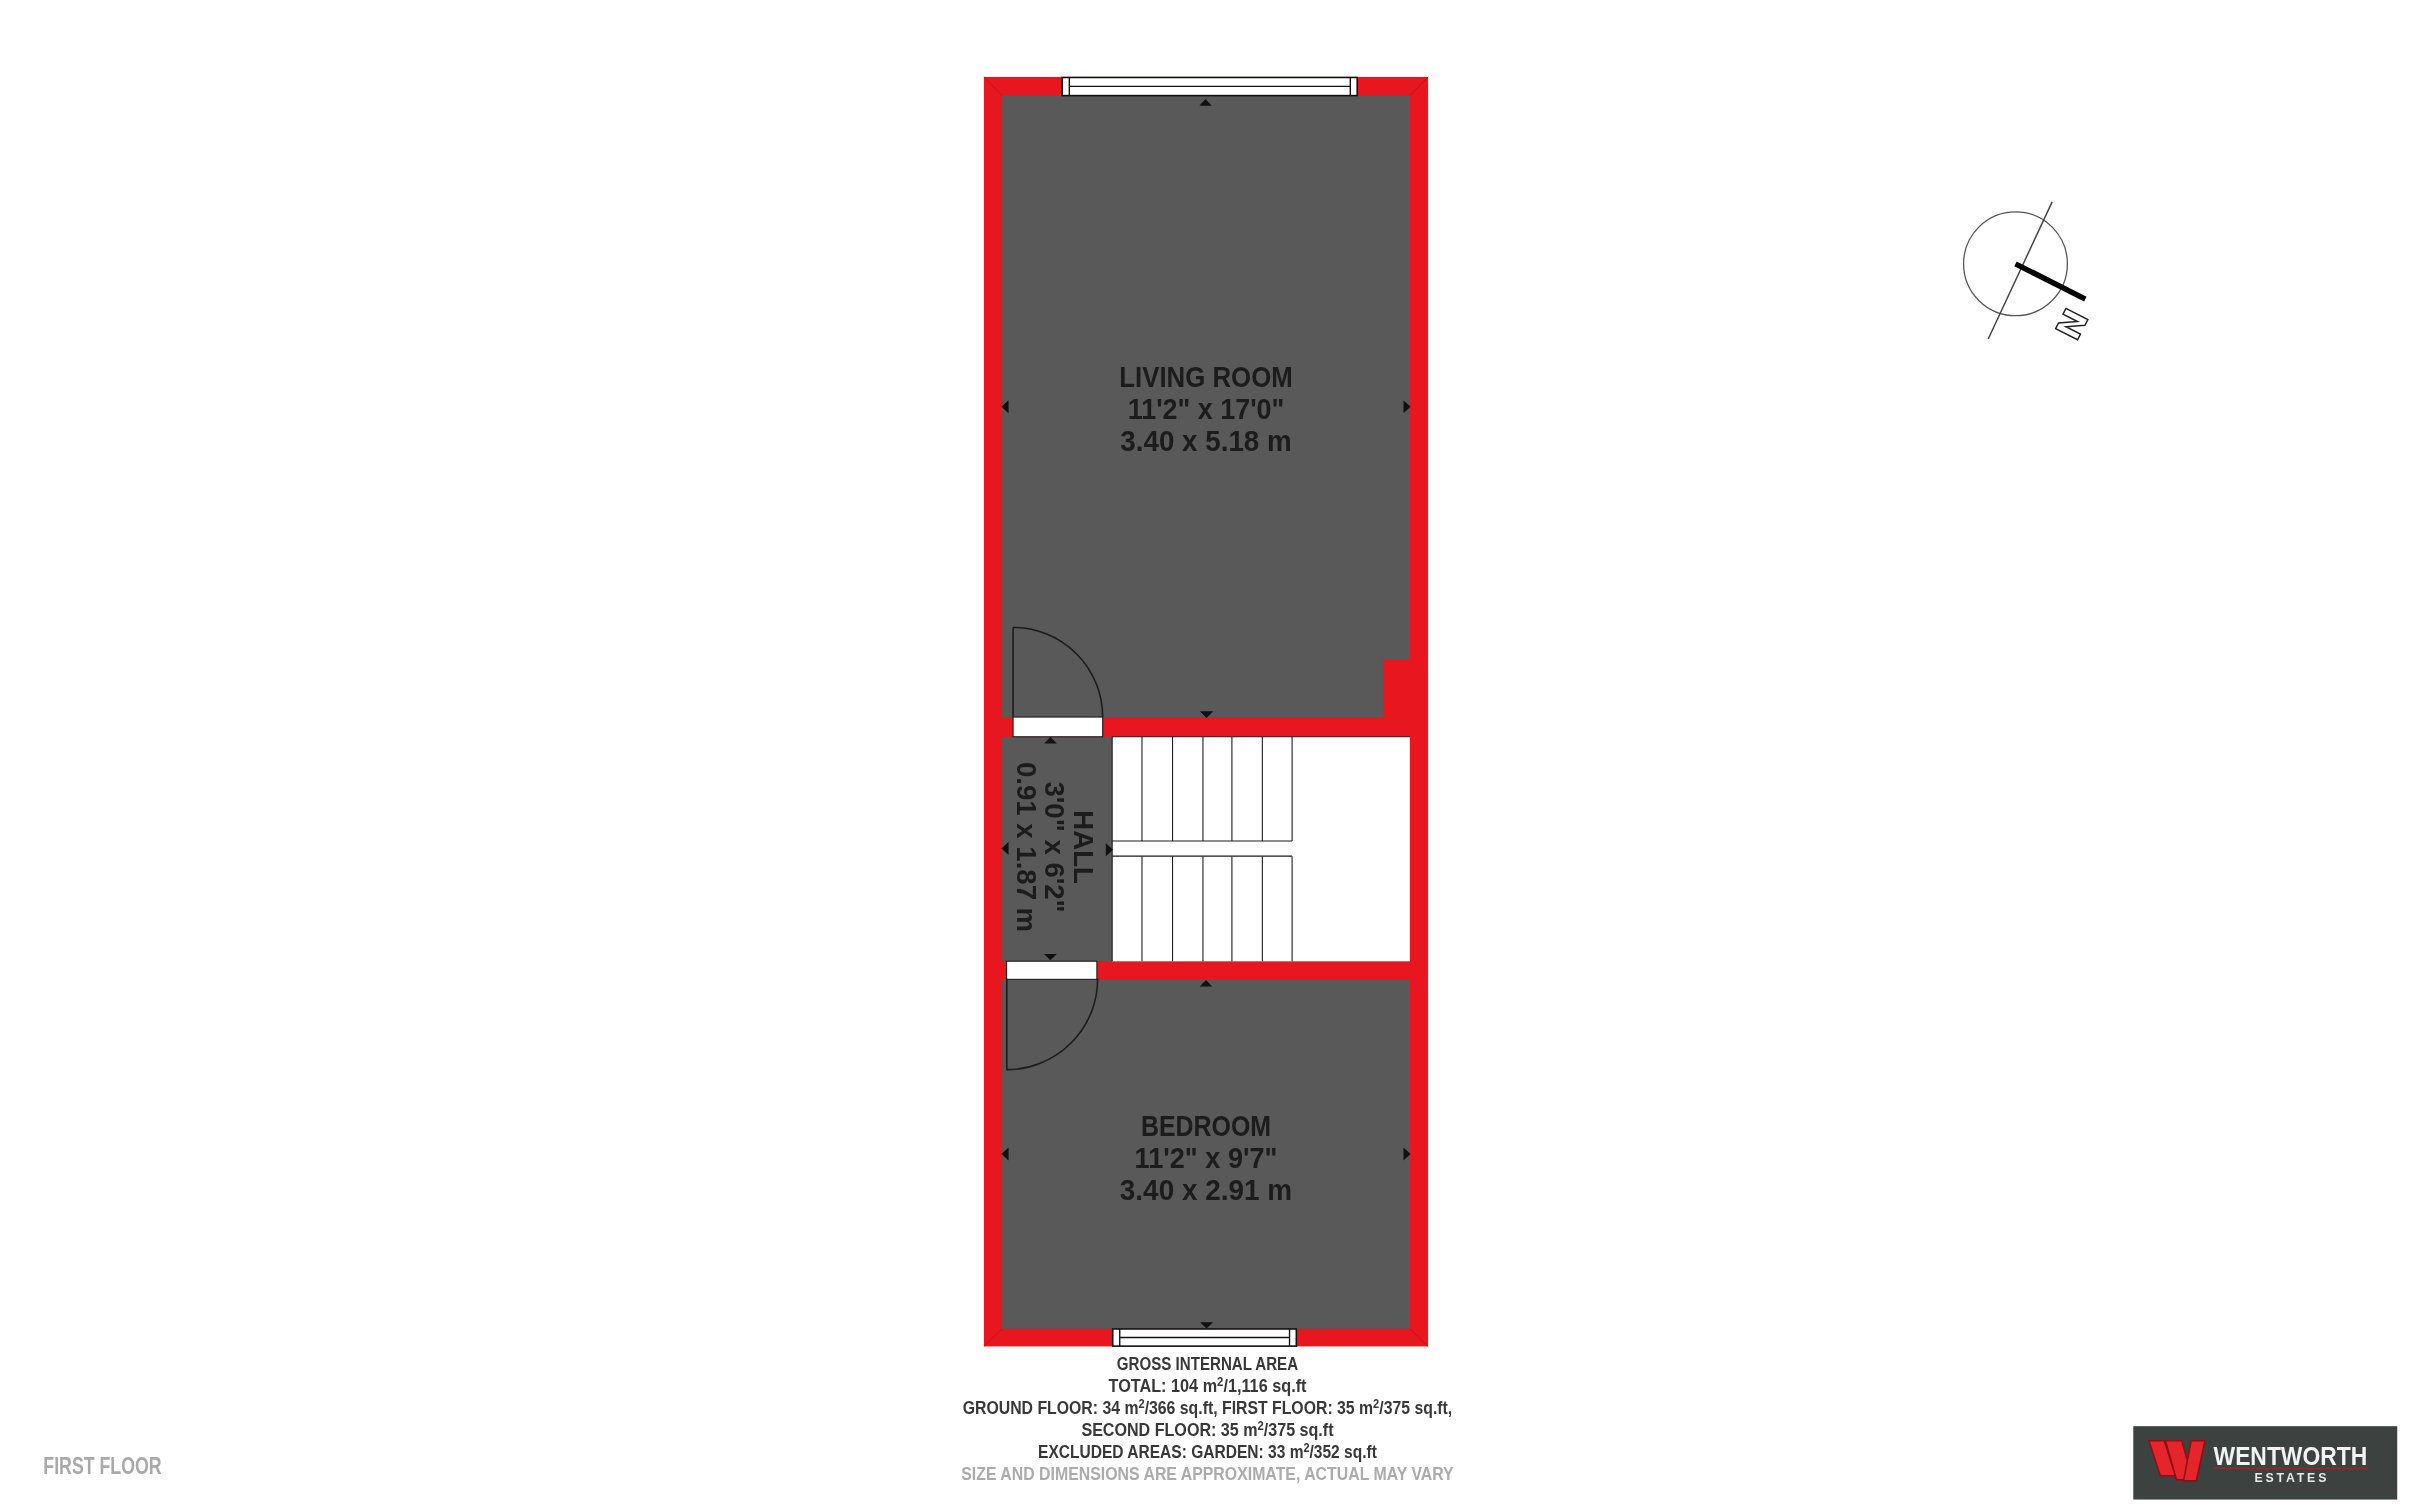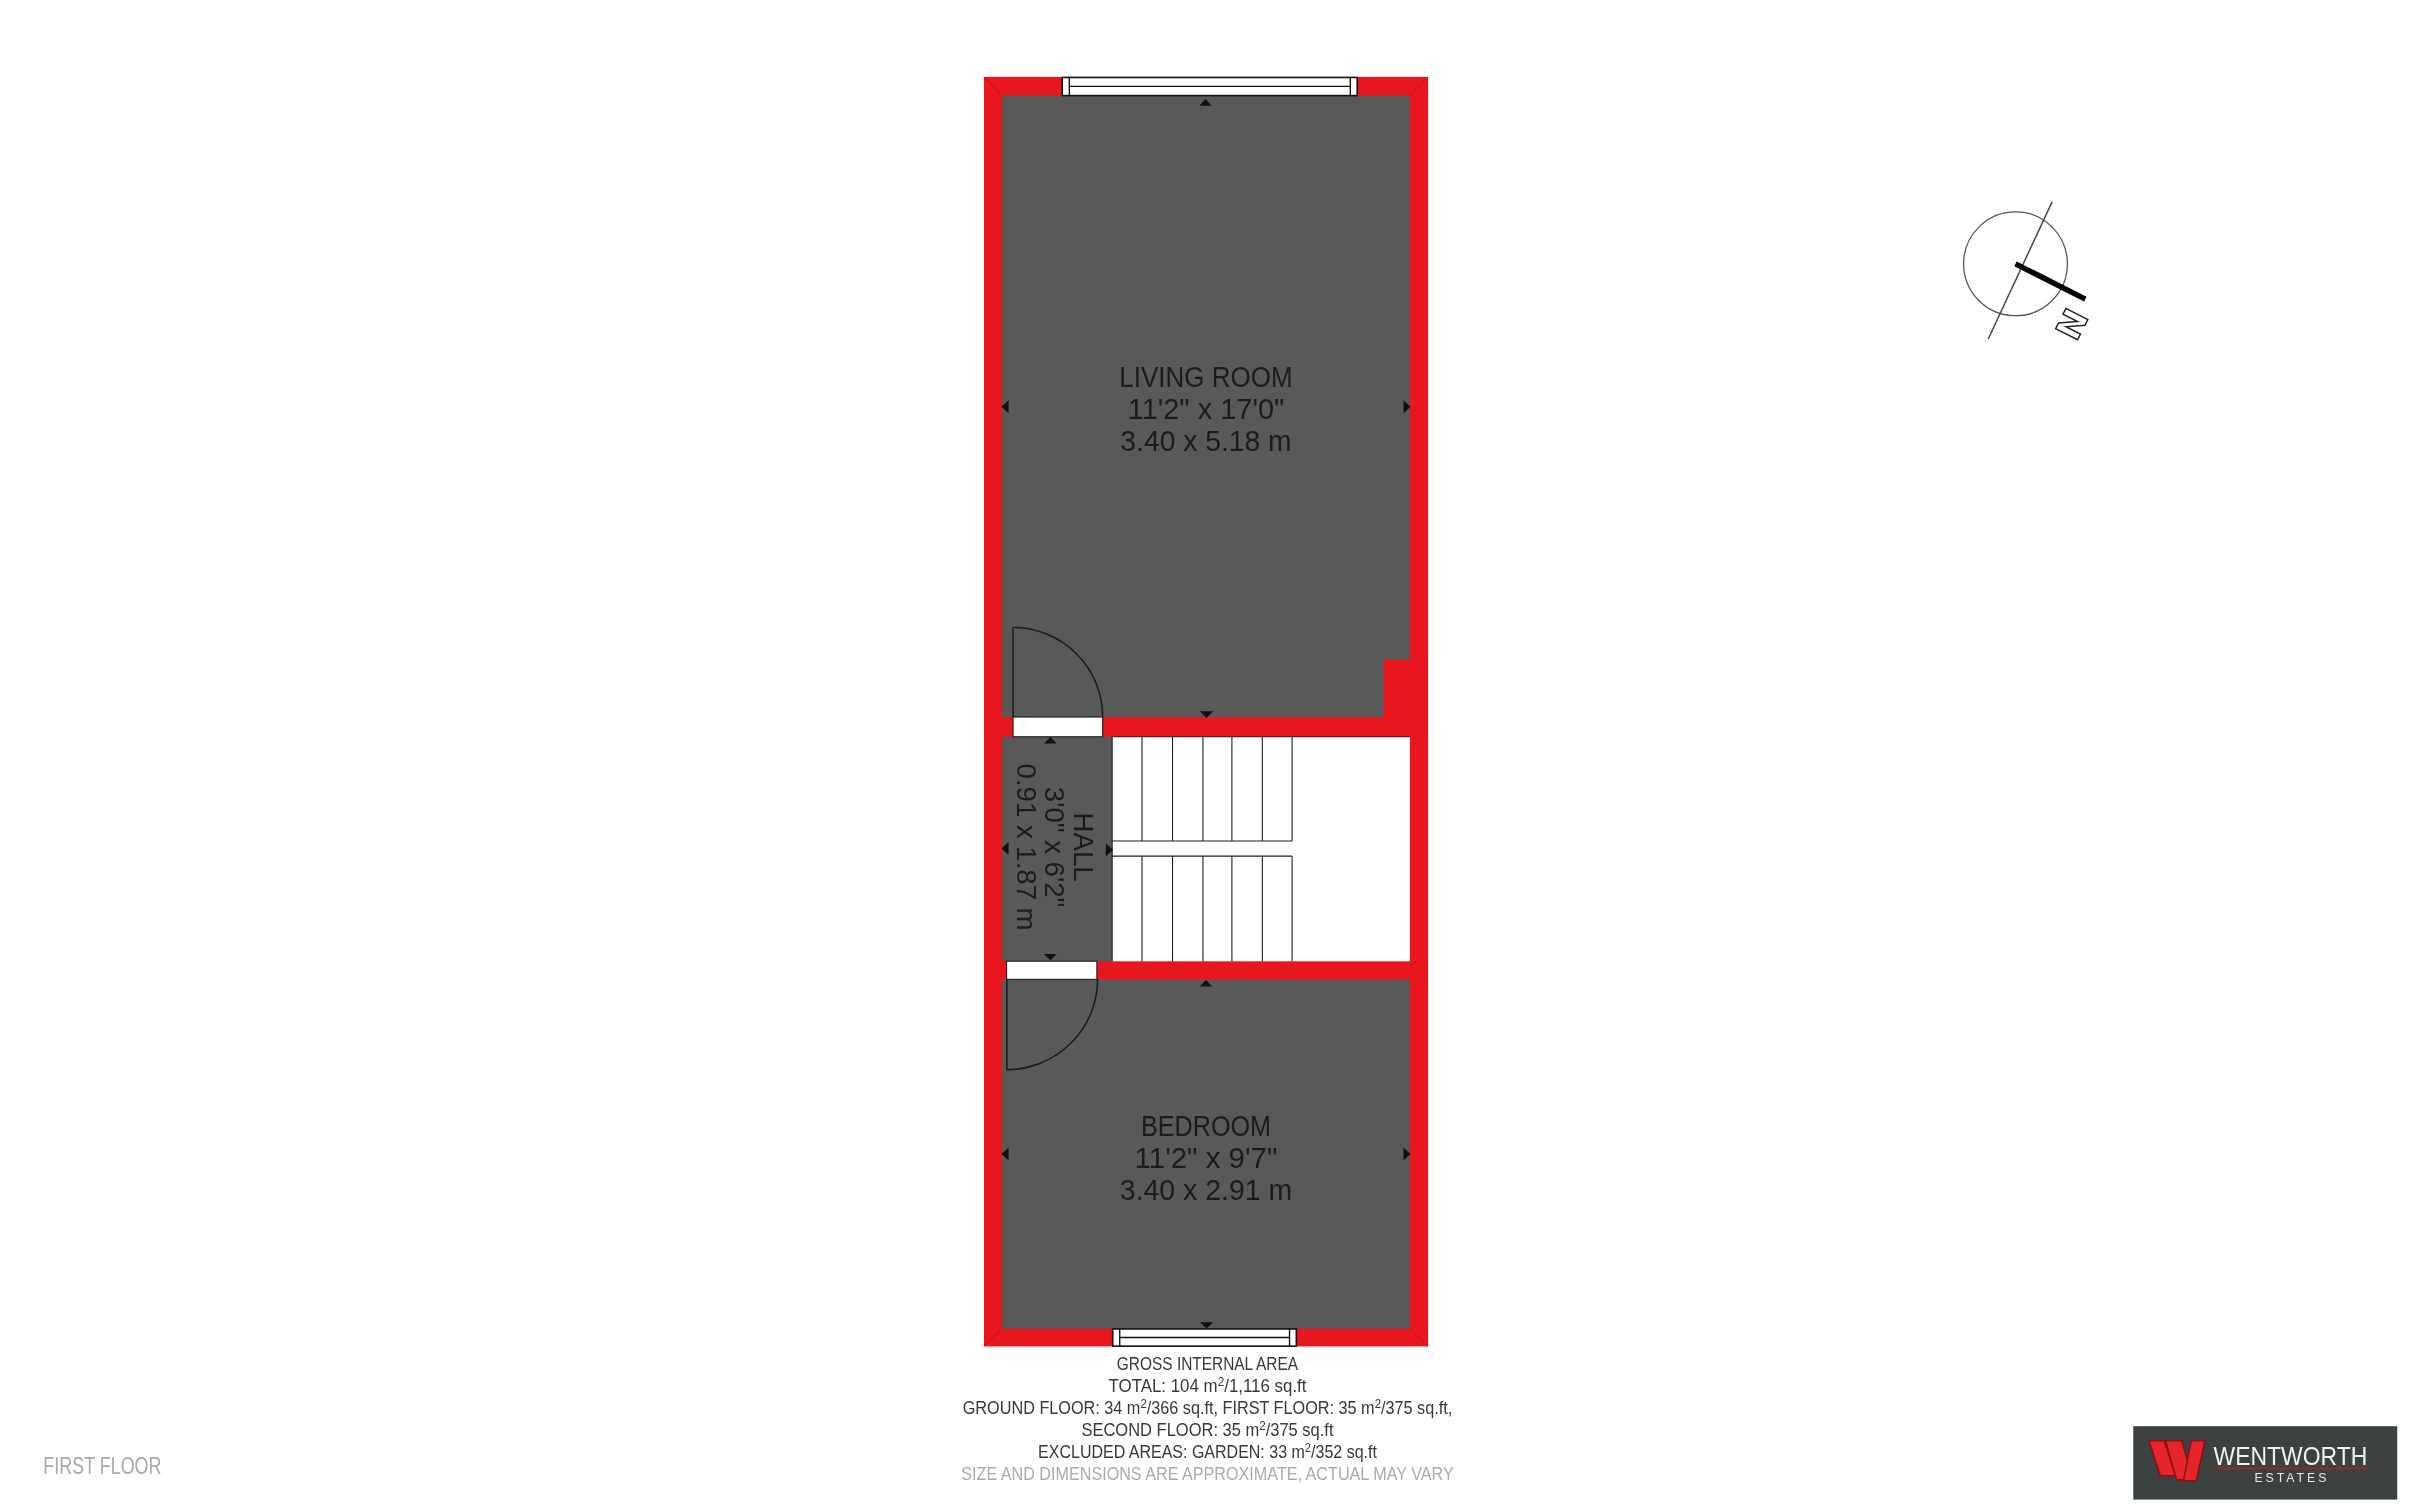--- a/index.html
+++ b/index.html
@@ -1,17 +1,17 @@
 <!DOCTYPE html>
 <html><head>
 <meta charset="utf-8">
 <style>
   html,body{margin:0;padding:0;background:#ffffff;}
   .page{position:relative;width:2413px;height:1508px;background:#ffffff;overflow:hidden;
-        font-family:"Liberation Sans", sans-serif;}
+        font-family:"Liberation Sans", sans-serif;font-weight:bold;}
   svg{position:absolute;left:0;top:0;}
   text{font-family:"Liberation Sans", sans-serif;}
 </style>
 </head>
 <body>
 <div class="page">
 <svg width="2413" height="1508" viewBox="0 0 2450 1531">
 
   <rect x="999" y="78" width="451" height="1289" fill="#e8161e"></rect>
 

